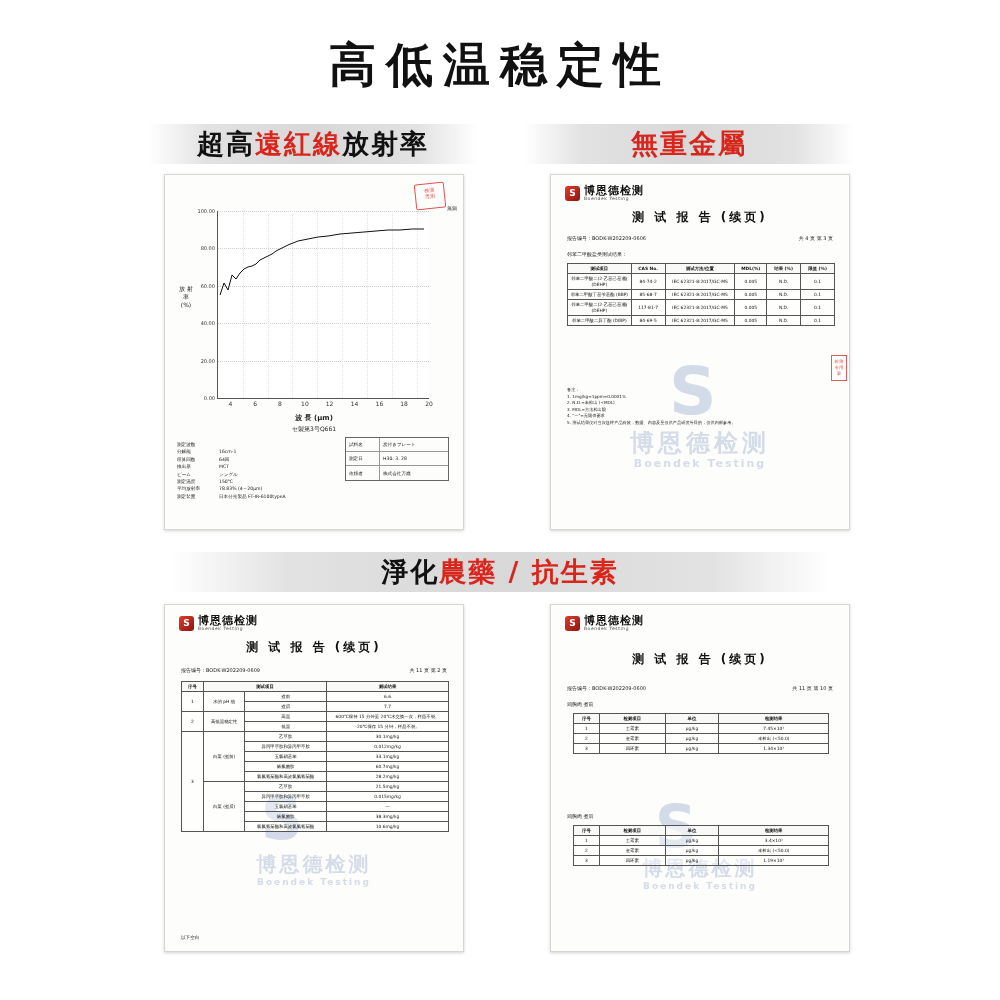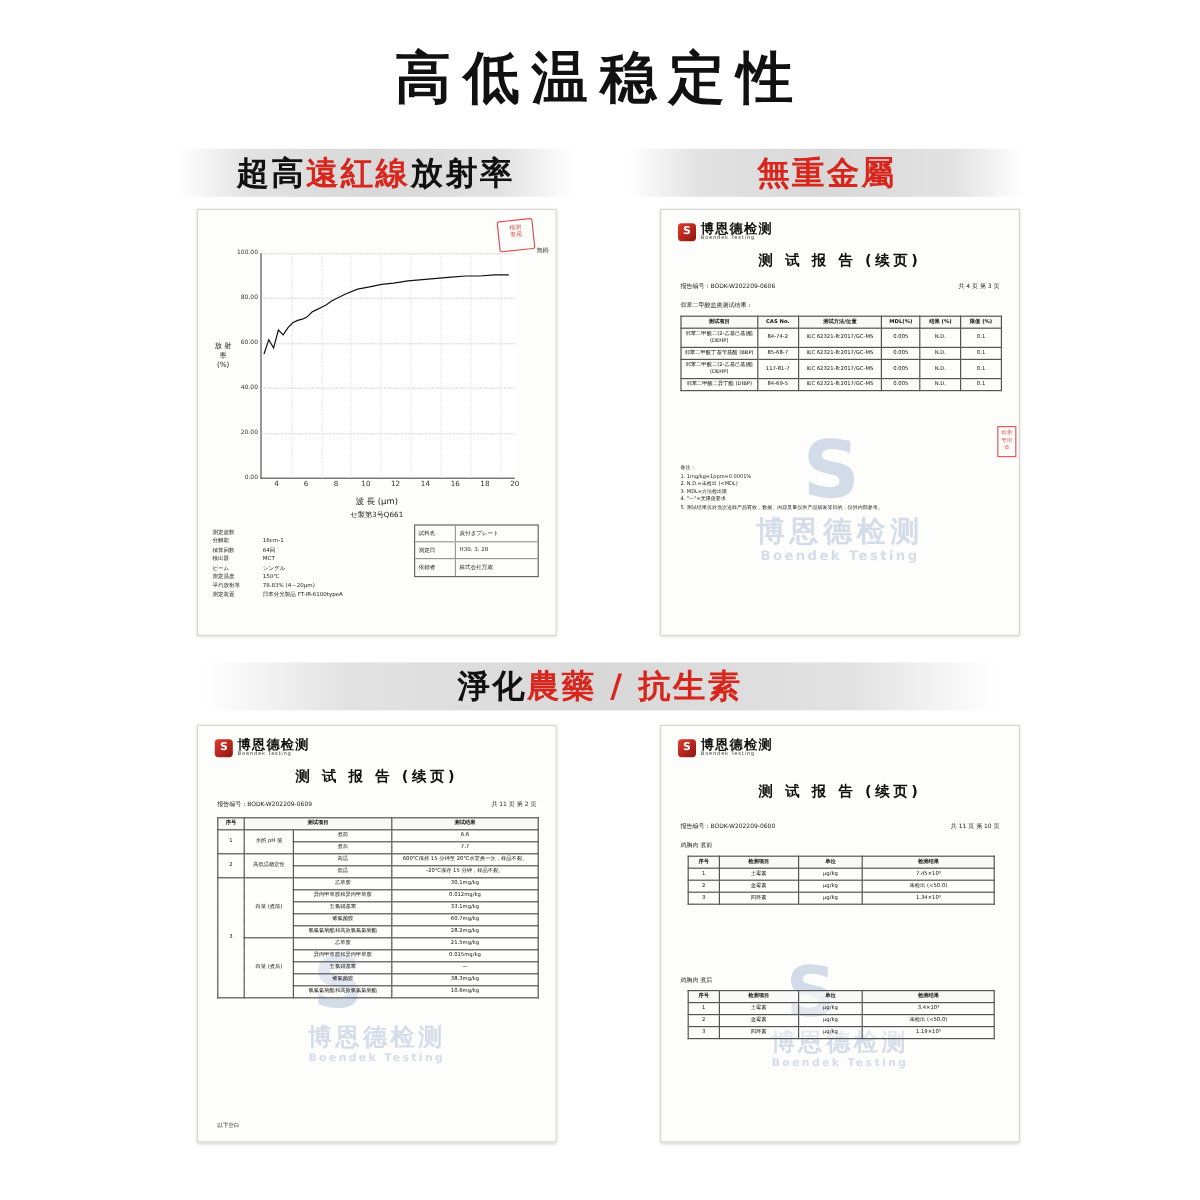--- a/index.html
+++ b/index.html
@@ -95,21 +95,21 @@
   .xlab {
     position:absolute; top:100%; margin-top:2px;
     font-size:6px; color:#333; transform:translateX(-50%);
   }
   .axis-title-y {
     position:absolute; left:14px; top:110px;
     font-size:6px; color:#222; width:14px; text-align:center; line-height:8px;
   }
   .axis-title-x {
     position:absolute; left:0; top:238px; width:100%;
-    text-align:center; font-size:7px; color:#222;
+    text-align:center; font-size:7px; color:#222;font-weight:bold;
   }
   .specline {
     position:absolute; left:0; top:250px; width:100%;
     text-align:center; font-size:6px; color:#222;
   }
   .meta-left {
     position:absolute; left:12px; top:266px; font-size:4.6px; color:#222; line-height:7.4px;
   }
   .meta-left span.k { display:inline-block; width:42px; }
   .meta-box {

